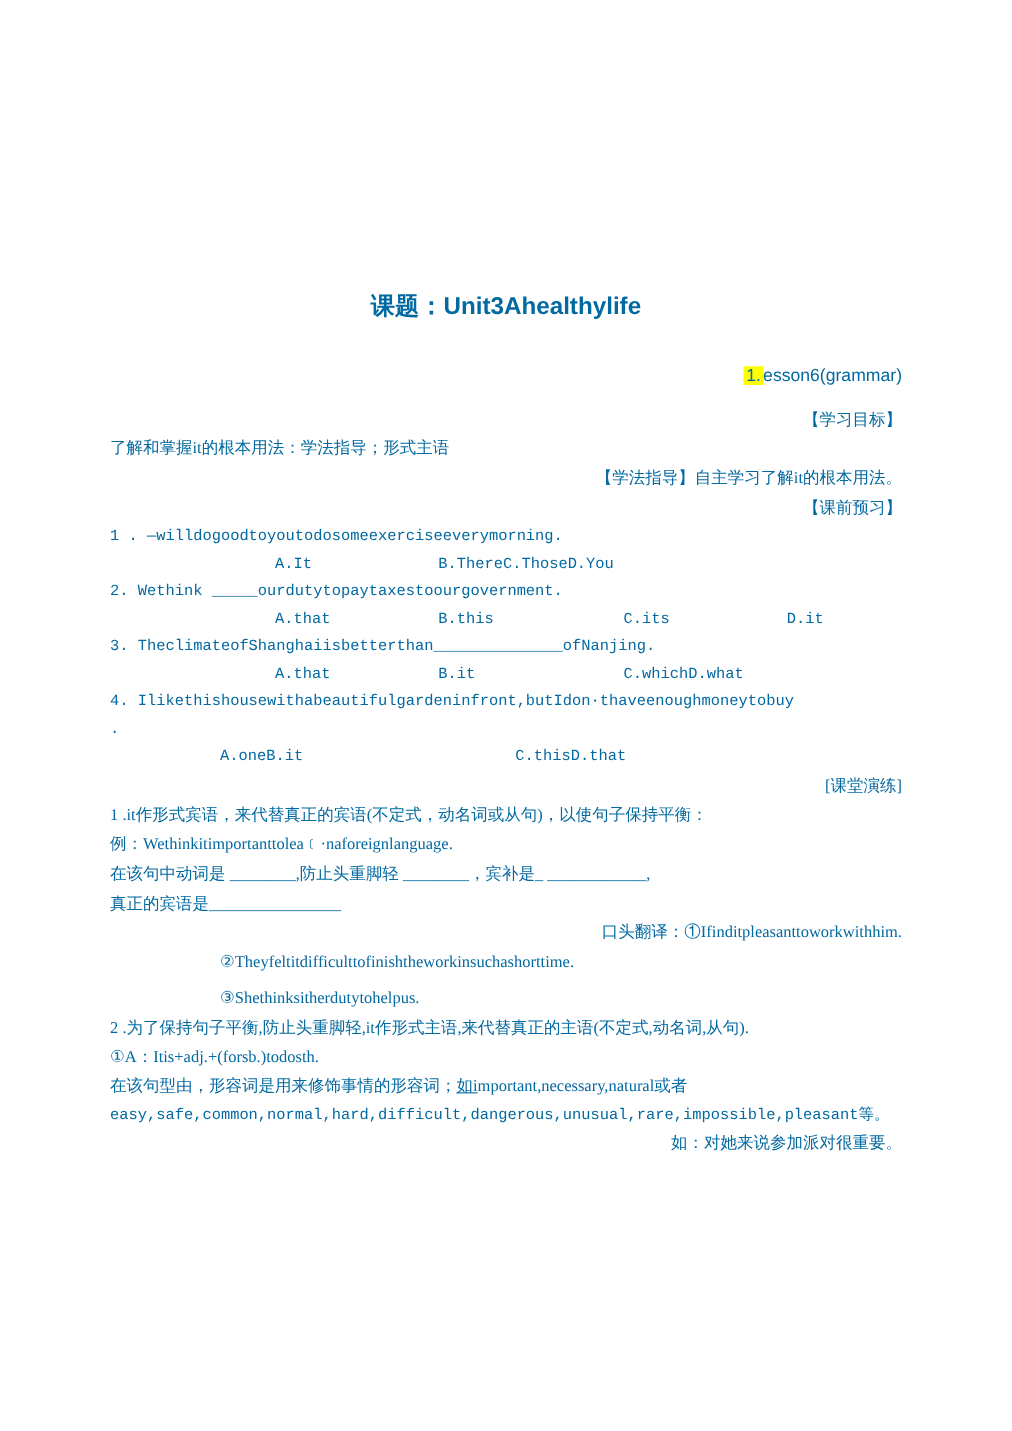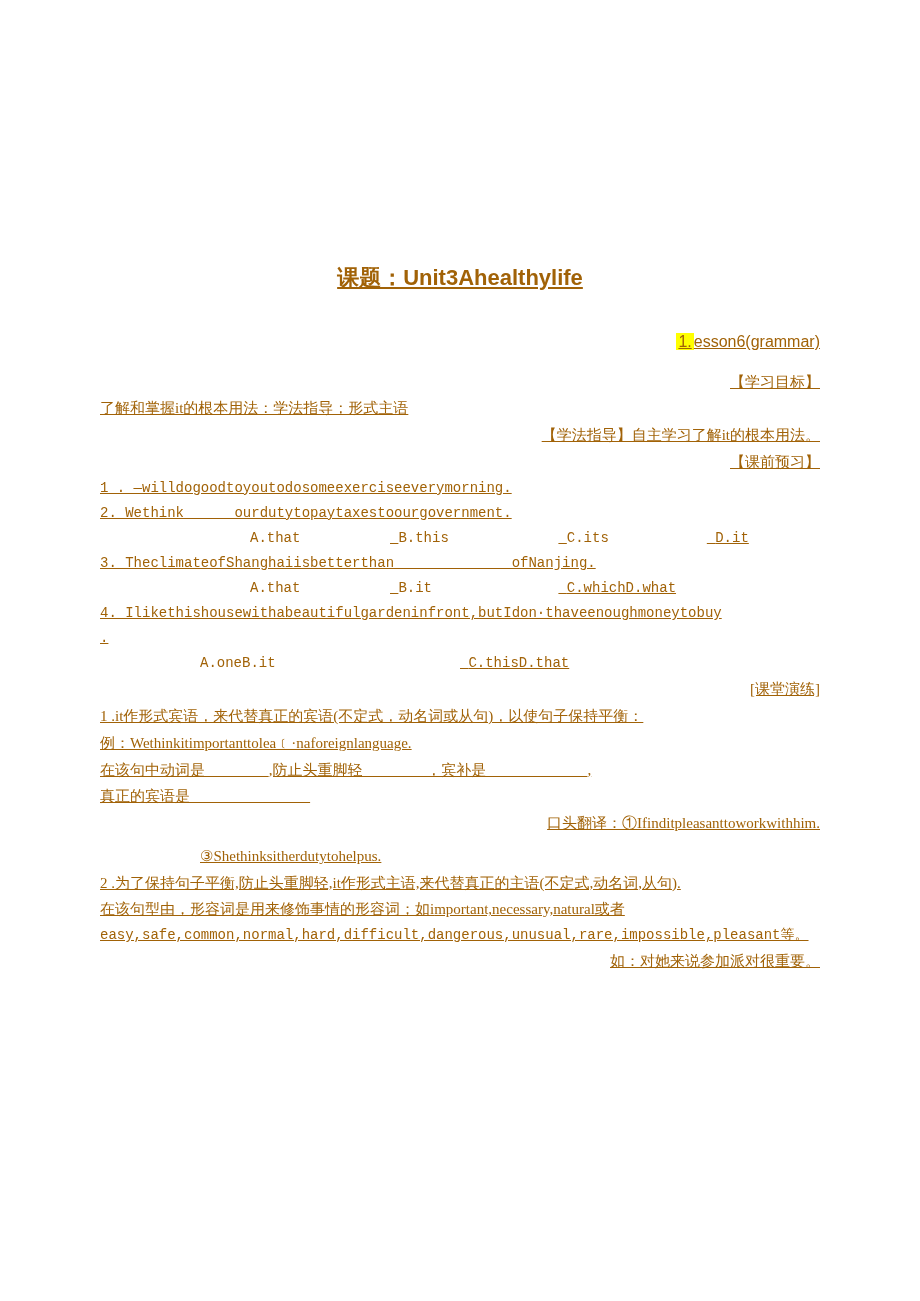--- a/index.html
+++ b/index.html
@@ -6,22 +6,21 @@
     margin: 0;
     padding: 0;
     background: #ffffff;
     font-family: "SimSun", "宋体", serif;
     width: 920px;
   }
   .page {
     padding: 260px 100px 100px 100px;
     font-size: 15px;
     line-height: 1.65;
-    color: #a16207;
-    text-decoration: underline;
+    color: #0369a1;
   }
   .title1 {
     text-align: center;
     font-size: 22px;
     font-family: Arial, "SimSun", sans-serif;
     font-weight: bold;
     margin-bottom: 18px;
   }
   .title2-row {
     text-align: right;
@@ -54,20 +53,24 @@
   <div class="title2-row">
     <span class="hl">1.</span><span>esson6(grammar)</span>
   </div>
 
   <div class="row indent1">【学习目标】</div>
   <div class="row">了解和掌握it的根本用法：学法指导；形式主语</div>
   <div class="row indent1">【学法指导】自主学习了解it的根本用法。</div>
   <div class="row indent1">【课前预习】</div>
 
   <div class="row mono">1 . —willdogoodtoyoutodosomeexerciseeverymorning.</div>
+  <div class="row mono" style="padding-left:150px;">
+    <span style="display:inline-block;width:140px;">A.It</span>
+    <span>B.ThereC.ThoseD.You</span>
+  </div>
 
   <div class="row mono">2.  Wethink _____ourdutytopaytaxestoourgovernment.</div>
   <div class="row mono" style="padding-left:150px;">
     <span style="display:inline-block;width:140px;">A.that</span>
     <span style="display:inline-block;width:160px;">B.this</span>
     <span style="display:inline-block;width:140px;">C.its</span>
     <span>D.it</span>
   </div>
 
   <div class="row mono">3.  TheclimateofShanghaiisbetterthan______________ofNanjing.</div>
@@ -84,23 +87,25 @@
     <span>C.thisD.that</span>
   </div>
 
   <div class="row indent1">[课堂演练]</div>
   <div class="row">1    .it作形式宾语，来代替真正的宾语(不定式，动名词或从句)，以使句子保持平衡：</div>
   <div class="row">例：Wethinkitimportanttolea﹝·naforeignlanguage.</div>
   <div class="row">在该句中动词是 ________,防止头重脚轻 ________，宾补是_ ____________,</div>
   <div class="row">真正的宾语是________________</div>
 
   <div class="row indent1">口头翻译：①Ifinditpleasanttoworkwithhim.</div>
+  <div class="row indent3">②Theyfeltitdifficulttofinishtheworkinsuchashorttime.</div>
   <div class="blank-line"></div>
   <div class="row indent3">③Shethinksitherdutytohelpus.</div>
 
   <div class="row">2    .为了保持句子平衡,防止头重脚轻,it作形式主语,来代替真正的主语(不定式,动名词,从句).</div>
+  <div class="row">①A：Itis+adj.+(forsb.)todosth.</div>
   <div class="row">
     <span>在该句型由，形容词是用来修饰事情的形容词；</span><span style="text-decoration:underline;">如i</span><span>mportant,necessary,natural或者</span>
   </div>
   <div class="row mono">easy,safe,common,normal,hard,difficult,dangerous,unusual,rare,impossible,pleasant等。</div>
   <div class="row indent1">如：对她来说参加派对很重要。</div>
 
 </div>
 
 </body></html>

